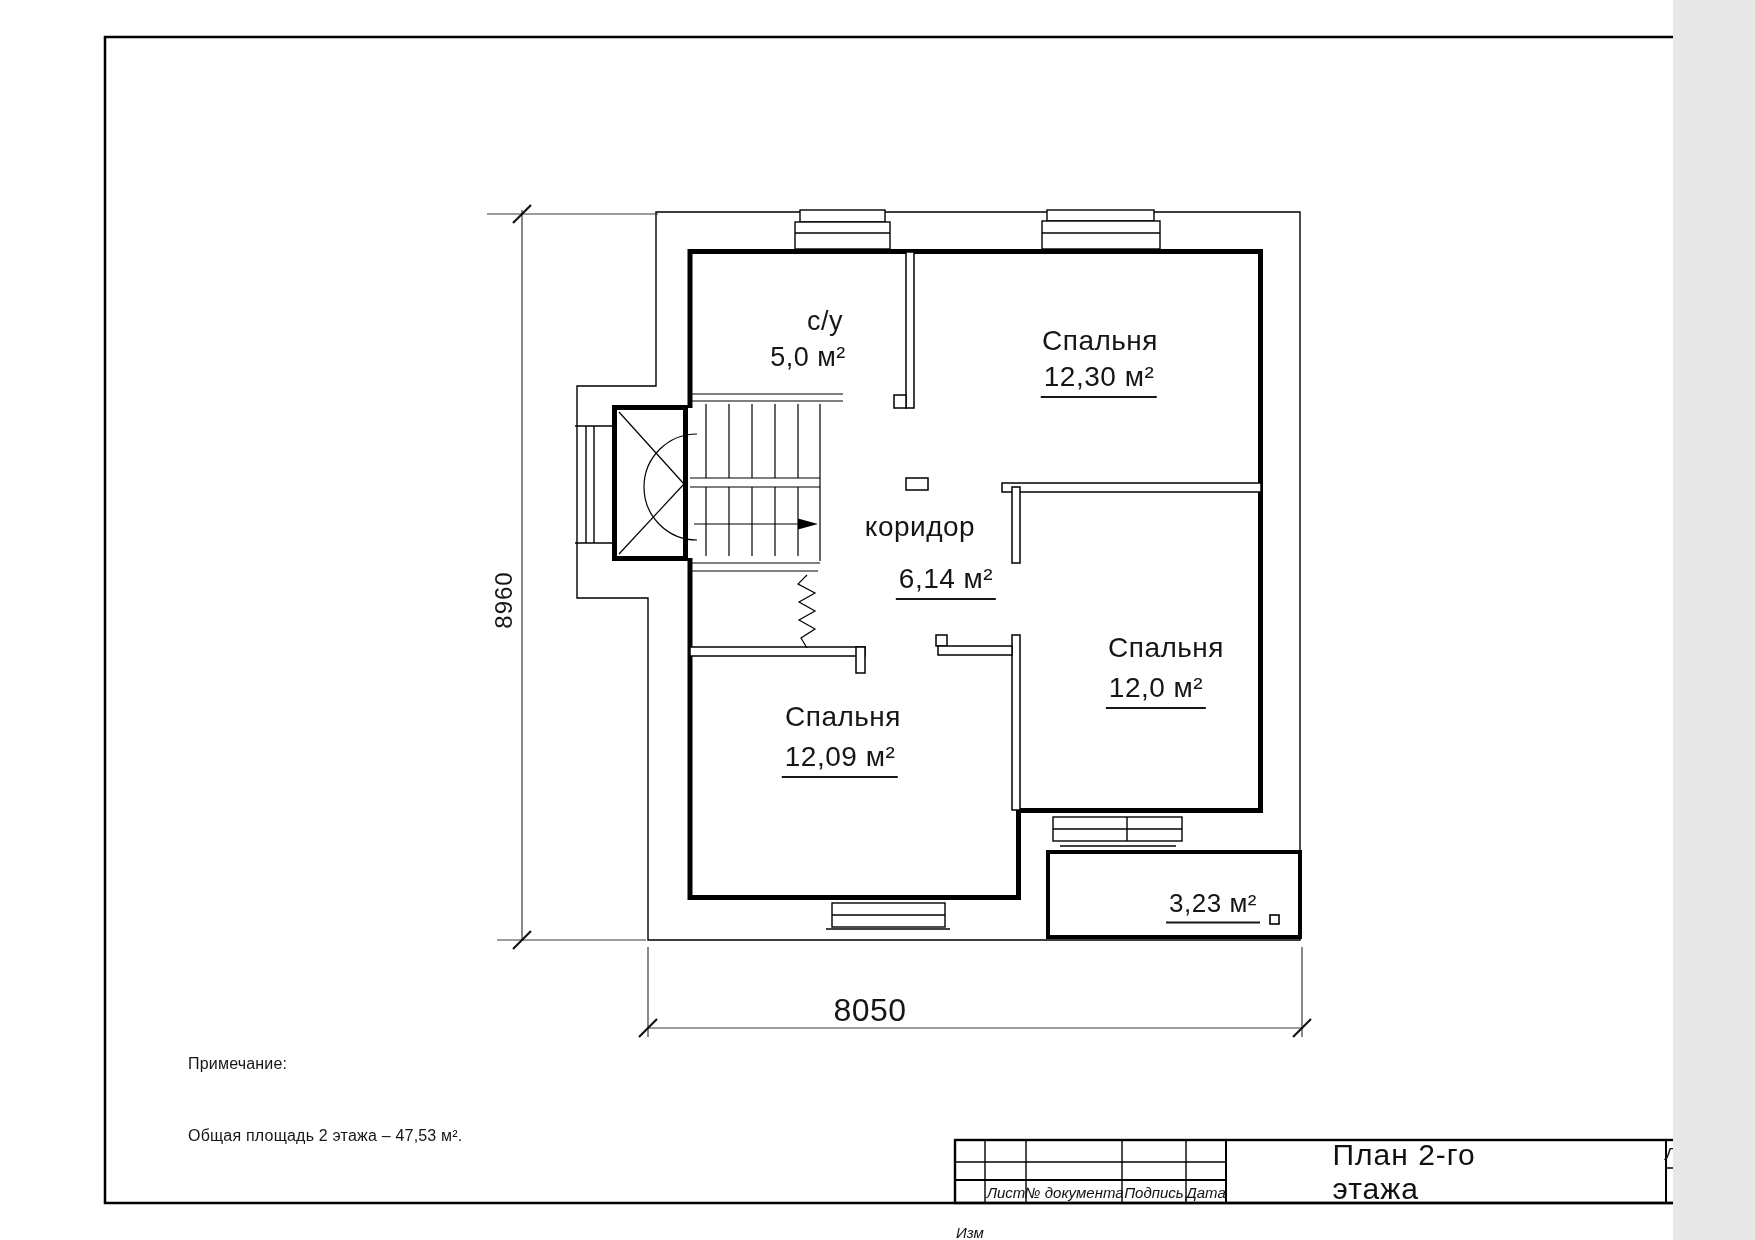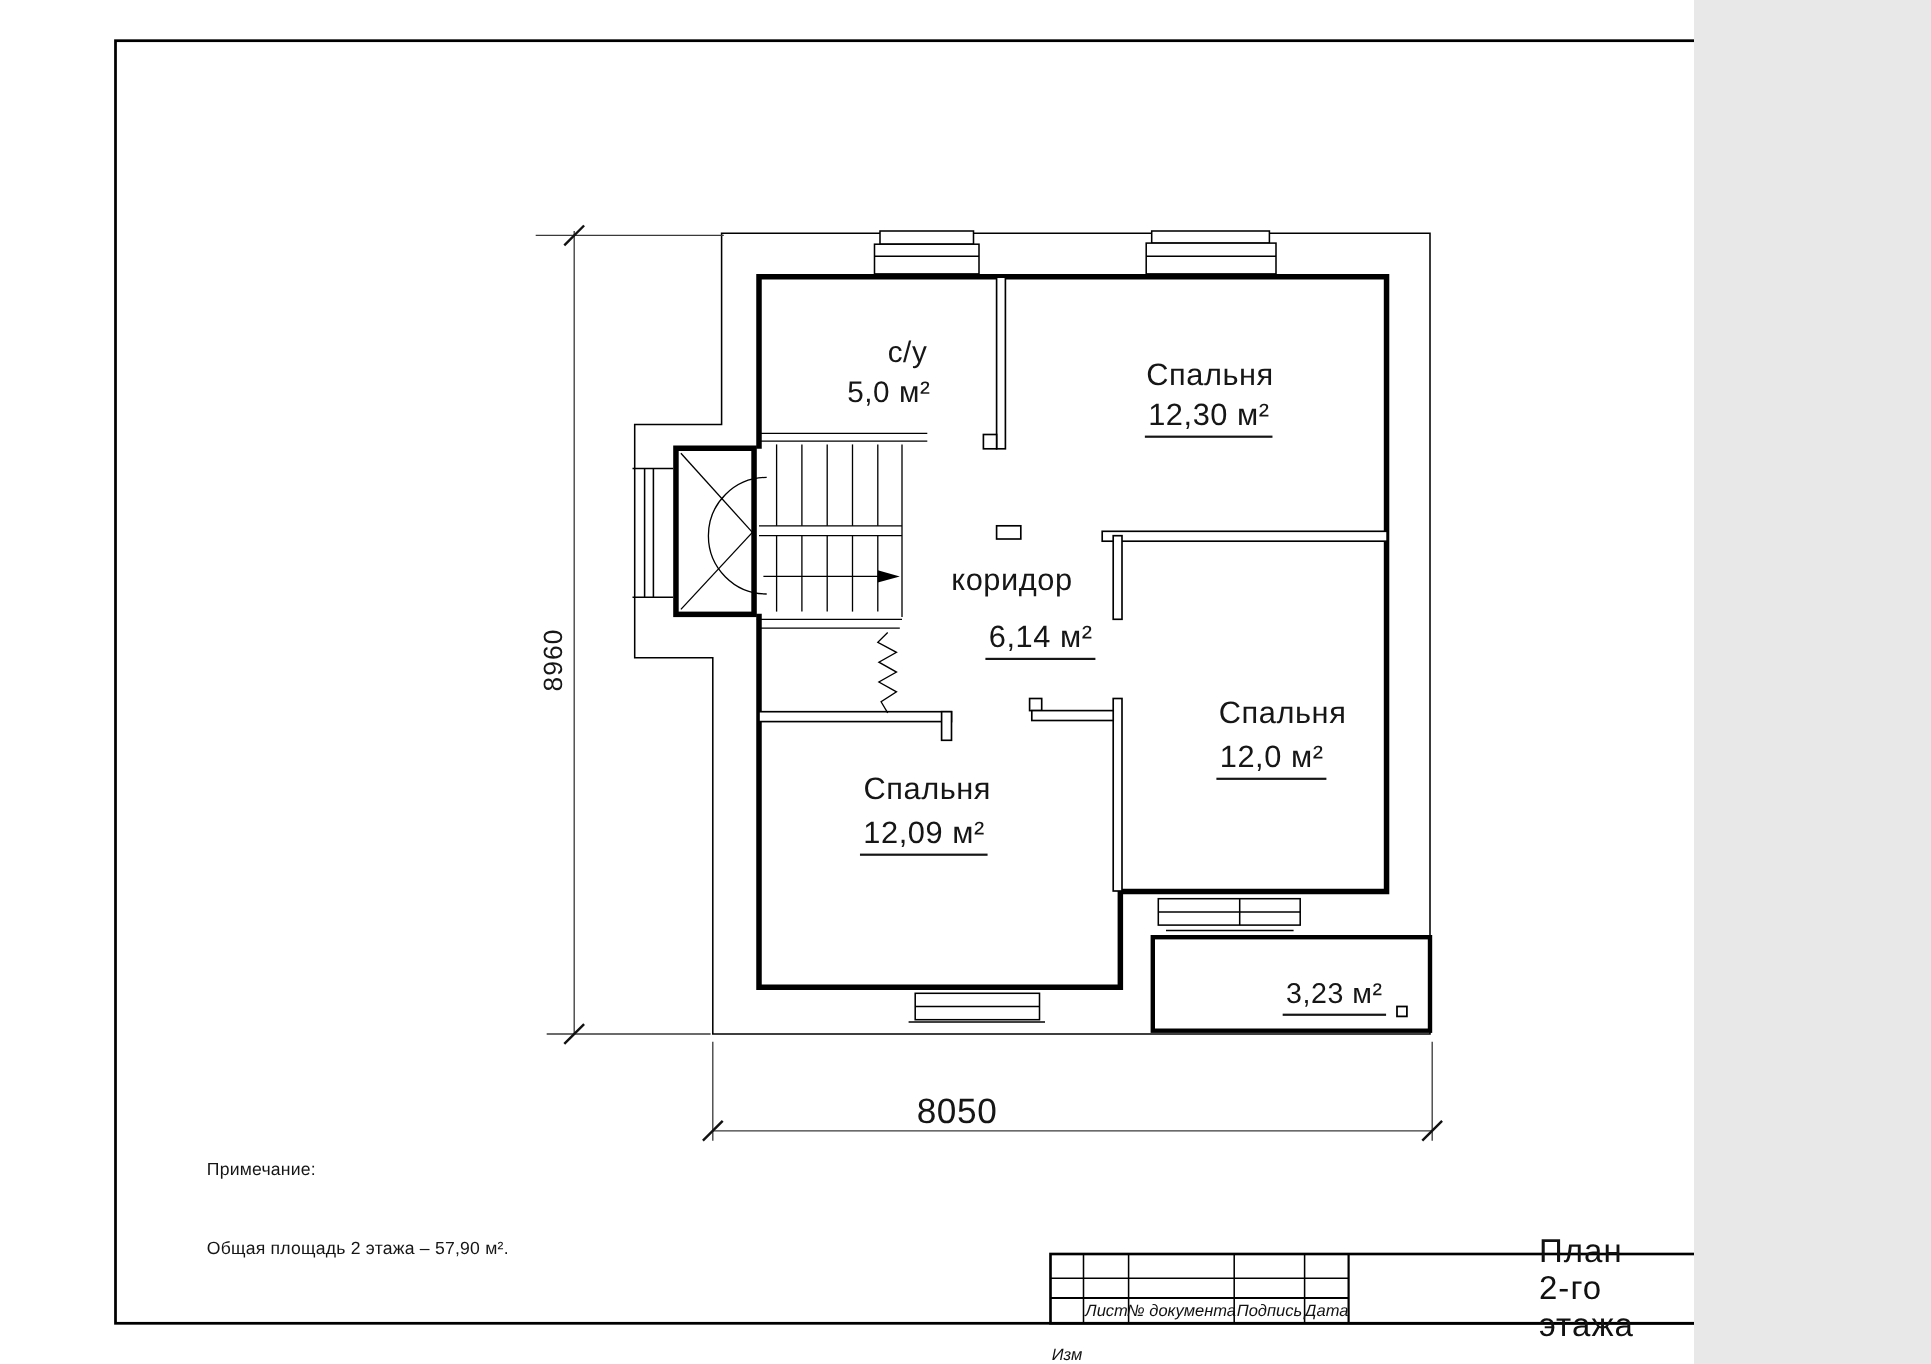--- a/index.html
+++ b/index.html
@@ -1,18 +1,18 @@
 <!DOCTYPE html>
 <html><head>
 <meta charset="utf-8">
 <style>
   html,body{margin:0;padding:0;background:#e8e8e8;}
   .sheet{
     position:relative;
-    width:1540px;height:1240px;
+    width:1673px;height:1240px;
     background:#ffffff;
     font-family:"Liberation Sans", sans-serif;
     color:#111;
     overflow:hidden;
   }
   svg{position:absolute;left:0;top:0;}
   .lbl{
     position:absolute;
     transform:translate(-50%,-50%);
     white-space:nowrap;
@@ -174,21 +174,21 @@
 
   <div class="lbl" style="left:843px;top:717px;">Спальня</div>
   <div class="lbl" style="left:840px;top:757px;"><span class="u">12,09 м²</span></div>
 
   <div class="lbl" style="left:1213px;top:903px;font-size:26px;"><span class="u">3,23 м²</span></div>
 
   <div class="lbl rot" style="left:504px;top:600px;">8960</div>
   <div class="lbl small" style="left:870px;top:1010px;">8050</div>
 
   <div class="lbl note" style="left:188px;top:1064px;">Примечание:</div>
-  <div class="lbl note" style="left:188px;top:1136px;">Общая площадь 2 этажа –  57,90 м².</div>
+  <div class="lbl note" style="left:188px;top:1136px;">Общая площадь 2 этажа –  47,53 м².</div>
 
   <div class="tb" style="left:970px;top:1192px;margin-top:40px;">Изм</div>
   <div class="tb" style="left:1006px;top:1192px;">Лист</div>
   <div class="tb" style="left:1074px;top:1192px;">№ документа</div>
   <div class="tb" style="left:1154px;top:1192px;">Подпись</div>
   <div class="tb" style="left:1206px;top:1192px;">Дата</div>
   <div class="tb big" style="left:1446px;top:1172px;">План 2-го этажа</div>
   <div class="tb sheetlbl" style="left:1687px;top:1155px;">Лист</div>
   <div class="tb sheetnum" style="left:1687px;top:1187px;">4</div>
 

